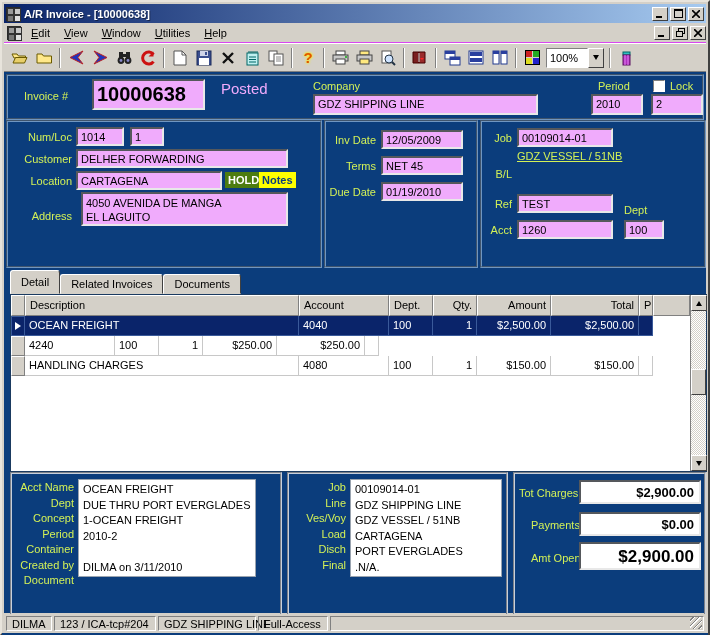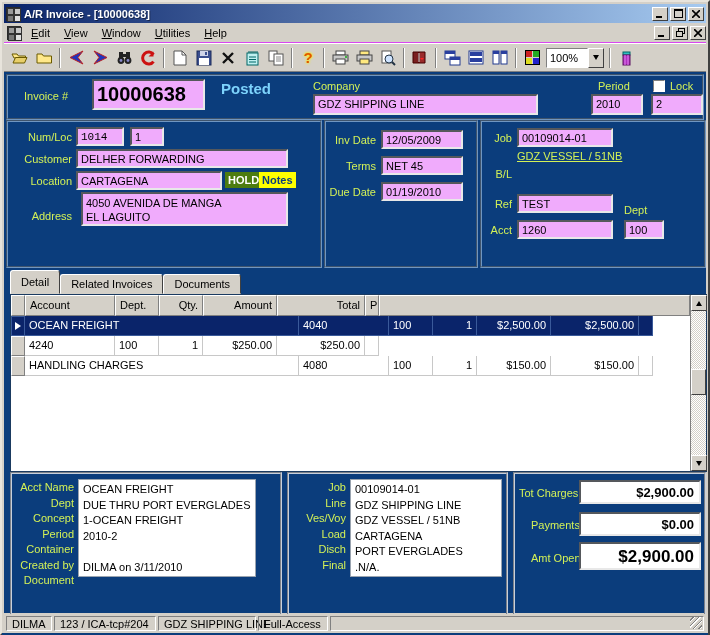--- a/index.html
+++ b/index.html
@@ -388,33 +388,33 @@
           </svg>
         </span>
       </div>
   </div>
 
   <div class="client">
 
     <div class="panel" style="left:2px; top:2px; width:698px; height:46px;">
       <div class="lbl" style="left:16px; top:14px;">Invoice #</div>
       <div class="field" style="left:84px; top:3px; width:113px; height:31px; font-size:20px; font-weight:bold;">10000638</div>
-      <div class="lbl" style="left:213px; top:4px; font-size:15px; font-weight:bold; color:#7dd3fc;">Posted</div>
+      <div class="lbl" style="left:213px; top:4px; font-size:15px; font-weight:normal; color:#f0abfc;">Posted</div>
       <div class="lbl" style="left:305px; top:4px;">Company</div>
       <div class="field" style="left:305px; top:18px; width:225px; height:21px; padding-right:20px;">GDZ SHIPPING LINE</div>
       <div class="lbl" style="left:590px; top:4px;">Period</div>
       <div class="field" style="left:583px; top:18px; width:52px; height:21px;">2010</div>
       <div class="checkbox" style="left:645px; top:4px;"></div>
       <div class="lbl" style="left:662px; top:4px;">Lock</div>
       <div class="field" style="left:643px; top:18px; width:52px; height:21px;">2</div>
     </div>
 
     <div class="panel" style="left:2px; top:48px; width:316px; height:148px;">
       <div class="lbl r" style="left:0; top:9px; width:64px;">Num/Loc</div>
-      <div class="field" style="left:68px; top:5px; width:48px; height:19px;font-family:Liberation Mono, monospace;">1014</div>
+      <div class="field" style="left:68px; top:5px; width:48px; height:19px;">1014</div>
       <div class="field" style="left:122px; top:5px; width:34px; height:19px;">1</div>
       <div class="lbl r" style="left:0; top:31px; width:64px;">Customer</div>
       <div class="field" style="left:68px; top:27px; width:212px; height:19px;">DELHER FORWARDING</div>
       <div class="lbl r" style="left:0; top:53px; width:64px;">Location</div>
       <div class="field" style="left:68px; top:49px; width:146px; height:19px;">CARTAGENA</div>
       <div class="badge" style="left:217px; top:50px; background:#4d7c0f; color:#fff;">HOLD</div>
       <div class="badge" style="left:251px; top:50px; background:#ffff00; color:#0b3d7c;">Notes</div>
       <div class="lbl r" style="left:0; top:88px; width:64px;">Address</div>
       <div class="field" style="left:73px; top:70px; width:207px; height:34px; white-space:pre-line; line-height:14px;">4050 AVENIDA DE MANGA
 EL LAGUITO
@@ -446,20 +446,21 @@
     <div class="tabstrip">
       <div class="tab active">Detail</div>
       <div class="tab">Related Invoices</div>
       <div class="tab">Documents</div>
     </div>
 
     <div class="gridbox">
       <div class="gridmain">
         <div class="grow header">
           <div class="gcell c-sel"></div>
+          <div class="gcell c-desc">Description</div>
           <div class="gcell c-acct">Account</div>
           <div class="gcell c-dept">Dept.</div>
           <div class="gcell c-qty">Qty.</div>
           <div class="gcell c-amt">Amount</div>
           <div class="gcell c-tot">Total</div>
           <div class="gcell c-p">P</div>
           <div class="gcell c-fill" style="background:#d4d0c8;border:1px solid;border-color:#fff #808080 #808080 #fff;"></div>
         </div>
         <div class="grow selected">
           <div class="gcell c-sel">

